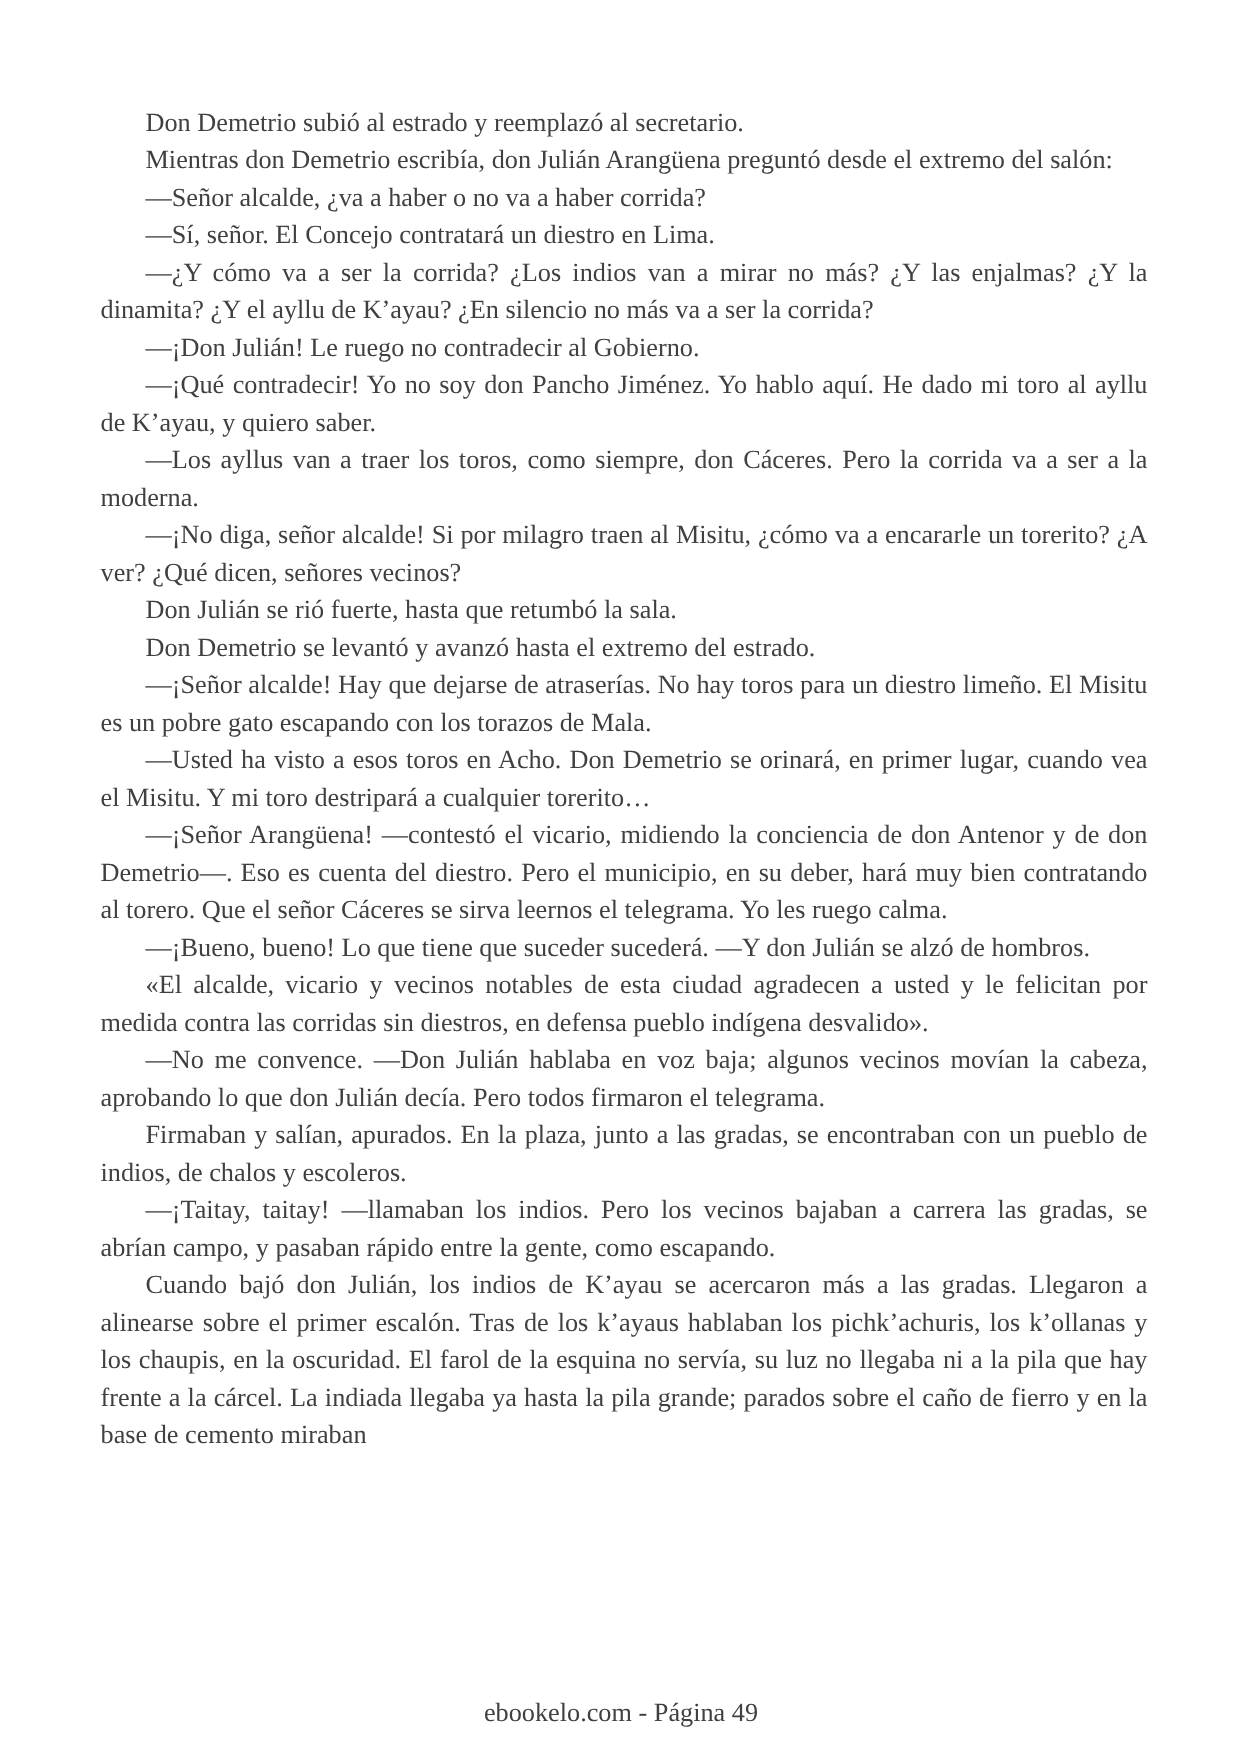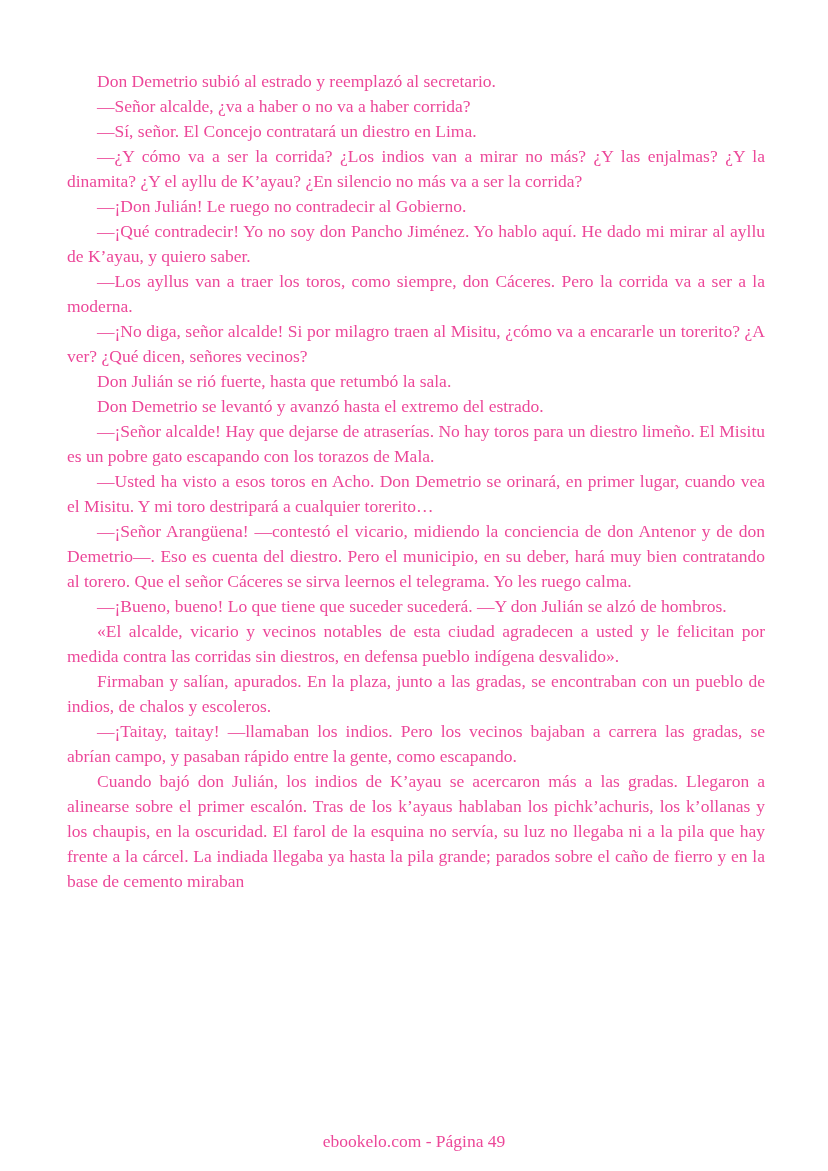--- a/index.html
+++ b/index.html
@@ -7,21 +7,21 @@
     padding: 0;
     background: #ffffff;
   }
   .page {
     position: relative;
     width: 828px;
     height: 1171px;
     background: #ffffff;
     overflow: hidden;
     font-family: "Liberation Serif", "DejaVu Serif", serif;
-    color: #ec4899;
+    color: #404040;
   }
   .content {
     position: absolute;
     left: 67px;
     top: 69px;
     width: 698px;
     font-size: 17.5px;
     line-height: 25px;
     text-align: justify;
     text-justify: inter-word;
@@ -40,34 +40,36 @@
     font-size: 17.5px;
     line-height: 25px;
   }
 </style>
 </head>
 <body>
 
 <div class="page">
   <div class="content">
     <p>Don Demetrio subió al estrado y reemplazó al secretario.</p>
+    <p>Mientras don Demetrio escribía, don Julián Arangüena preguntó desde el extremo del salón:</p>
     <p>—Señor alcalde, ¿va a haber o no va a haber corrida?</p>
     <p>—Sí, señor. El Concejo contratará un diestro en Lima.</p>
     <p>—¿Y cómo va a ser la corrida? ¿Los indios van a mirar no más? ¿Y las enjalmas? ¿Y la dinamita? ¿Y el ayllu de K’ayau? ¿En silencio no más va a ser la corrida?</p>
     <p>—¡Don Julián! Le ruego no contradecir al Gobierno.</p>
-    <p>—¡Qué contradecir! Yo no soy don Pancho Jiménez. Yo hablo aquí. He dado mi mirar al ayllu de K’ayau, y quiero saber.</p>
+    <p>—¡Qué contradecir! Yo no soy don Pancho Jiménez. Yo hablo aquí. He dado mi toro al ayllu de K’ayau, y quiero saber.</p>
     <p>—Los ayllus van a traer los toros, como siempre, don Cáceres. Pero la corrida va a ser a la moderna.</p>
     <p>—¡No diga, señor alcalde! Si por milagro traen al Misitu, ¿cómo va a encararle un torerito? ¿A ver? ¿Qué dicen, señores vecinos?</p>
     <p>Don Julián se rió fuerte, hasta que retumbó la sala.</p>
     <p>Don Demetrio se levantó y avanzó hasta el extremo del estrado.</p>
     <p>—¡Señor alcalde! Hay que dejarse de atraserías. No hay toros para un diestro limeño. El Misitu es un pobre gato escapando con los torazos de Mala.</p>
     <p>—Usted ha visto a esos toros en Acho. Don Demetrio se orinará, en primer lugar, cuando vea el Misitu. Y mi toro destripará a cualquier torerito…</p>
     <p>—¡Señor Arangüena! —contestó el vicario, midiendo la conciencia de don Antenor y de don Demetrio—. Eso es cuenta del diestro. Pero el municipio, en su deber, hará muy bien contratando al torero. Que el señor Cáceres se sirva leernos el telegrama. Yo les ruego calma.</p>
     <p>—¡Bueno, bueno! Lo que tiene que suceder sucederá. —Y don Julián se alzó de hombros.</p>
     <p>«El alcalde, vicario y vecinos notables de esta ciudad agradecen a usted y le felicitan por medida contra las corridas sin diestros, en defensa pueblo indígena desvalido».</p>
+    <p>—No me convence. —Don Julián hablaba en voz baja; algunos vecinos movían la cabeza, aprobando lo que don Julián decía. Pero todos firmaron el telegrama.</p>
     <p>Firmaban y salían, apurados. En la plaza, junto a las gradas, se encontraban con un pueblo de indios, de chalos y escoleros.</p>
     <p>—¡Taitay, taitay! —llamaban los indios. Pero los vecinos bajaban a carrera las gradas, se abrían campo, y pasaban rápido entre la gente, como escapando.</p>
     <p>Cuando bajó don Julián, los indios de K’ayau se acercaron más a las gradas. Llegaron a alinearse sobre el primer escalón. Tras de los k’ayaus hablaban los pichk’achuris, los k’ollanas y los chaupis, en la oscuridad. El farol de la esquina no servía, su luz no llegaba ni a la pila que hay frente a la cárcel. La indiada llegaba ya hasta la pila grande; parados sobre el caño de fierro y en la base de cemento miraban</p>
   </div>
   <div class="footer">
     <span>ebookelo.com - Página 49</span>
   </div>
 </div>
 
 </body></html>

